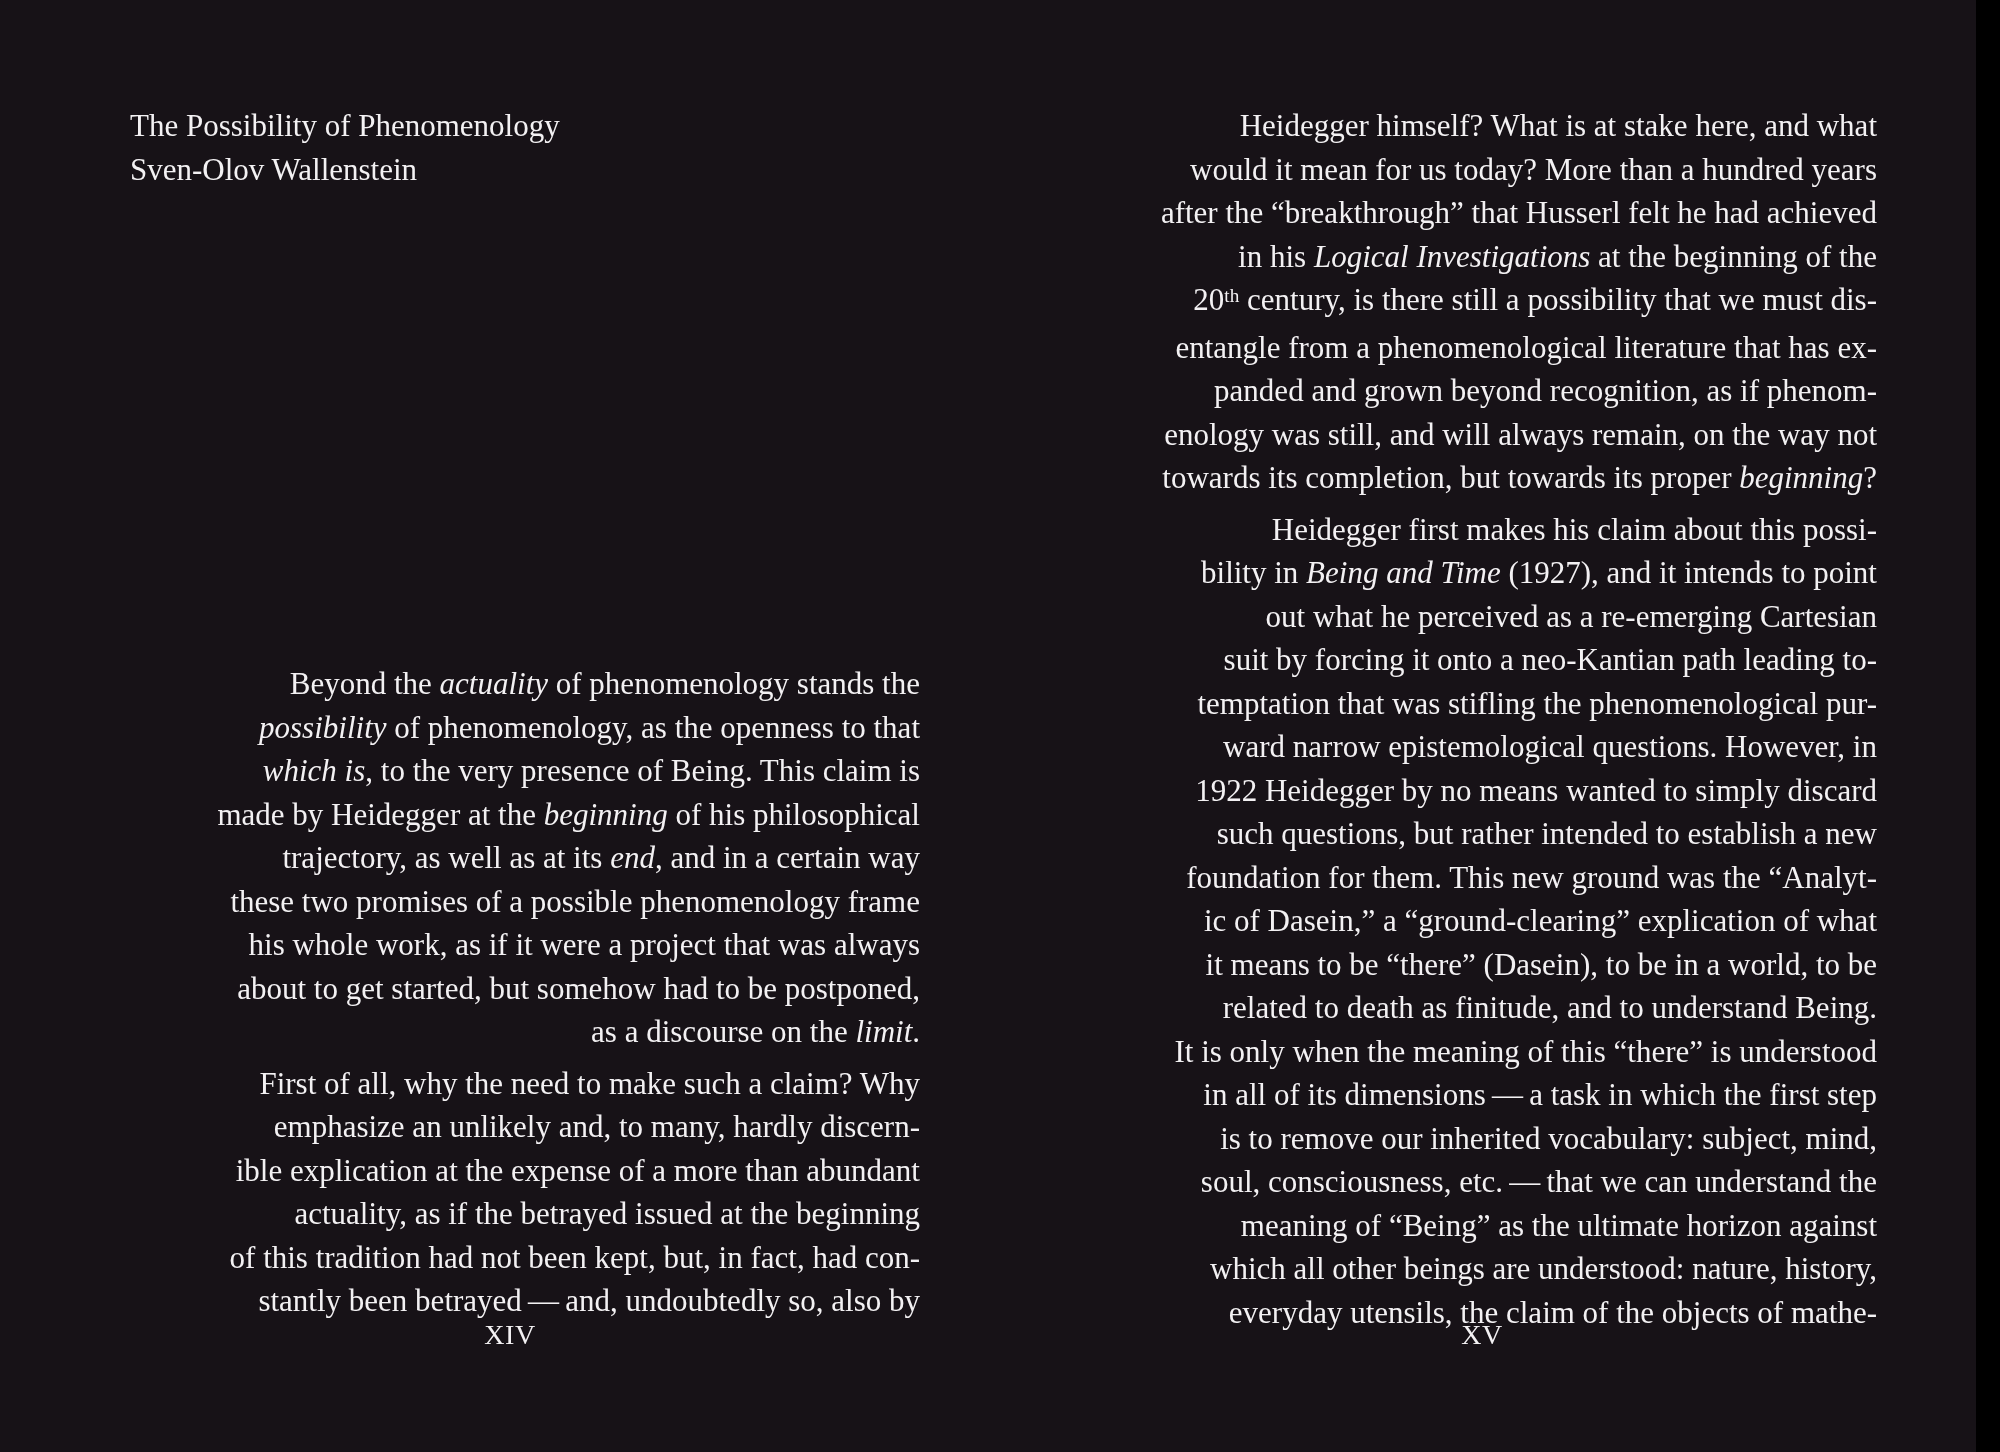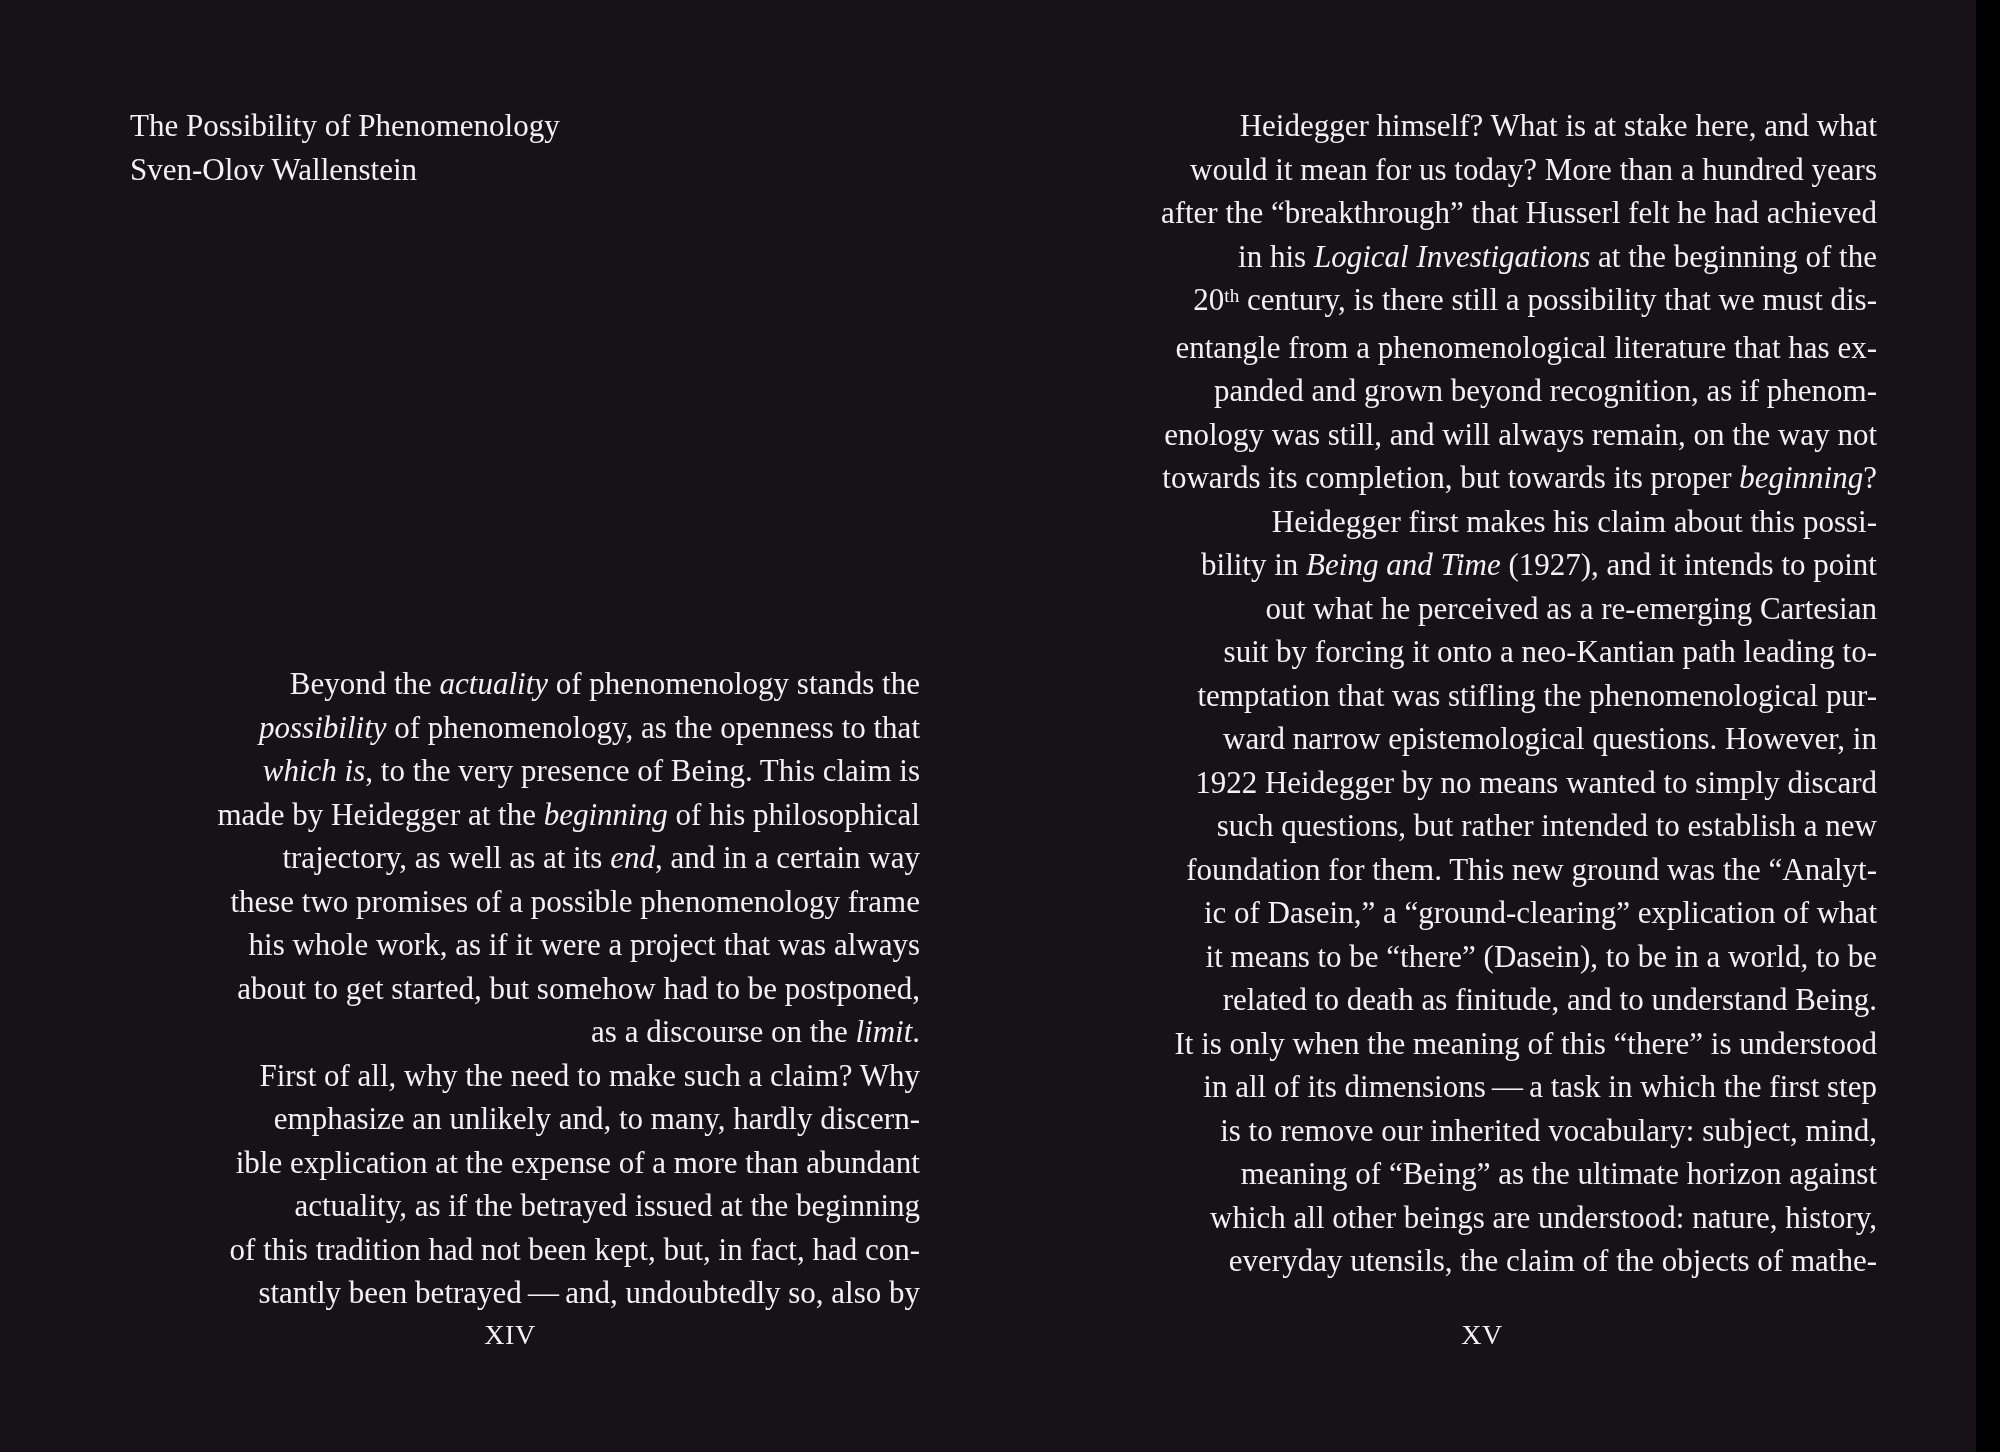--- a/index.html
+++ b/index.html
@@ -36,21 +36,21 @@
     text-align: right;
   }
   .body-left {
     left: 130px;
     top: 662px;
   }
   .body-right {
     left: 1087px;
     top: 104px;
   }
-  .line.indent { padding-left: 52px; }
+  .line.indent { padding-left: 52px; margin-top: 8px; }
   .it { font-style: italic; }
   .sup {
     font-size: 0.62em;
     position: relative;
     top: -0.42em;
   }
   .folio {
     position: absolute;
     width: 790px;
     top: 1320px;
@@ -110,20 +110,21 @@
       <div class="line"><span>ward narrow epistemological questions. However, in</span></div>
       <div class="line"><span>1922 Heidegger by no means wanted to simply discard</span></div>
       <div class="line"><span>such questions, but rather intended to establish a new</span></div>
       <div class="line"><span>foundation for them. This new ground was the “Analyt-</span></div>
       <div class="line"><span>ic of Dasein,” a “ground-clearing” explication of what</span></div>
       <div class="line"><span>it means to be “there” (Dasein), to be in a world, to be</span></div>
       <div class="line"><span>related to death as finitude, and to understand Being.</span></div>
       <div class="line"><span>It is only when the meaning of this “there” is understood</span></div>
       <div class="line"><span>in all of its dimensions — a task in which the first step</span></div>
       <div class="line"><span>is to remove our inherited vocabulary: subject, mind,</span></div>
+      <div class="line"><span>soul, consciousness, etc. — that we can understand the</span></div>
       <div class="line"><span>meaning of “Being” as the ultimate horizon against</span></div>
       <div class="line"><span>which all other beings are understood: nature, history,</span></div>
       <div class="line"><span>everyday utensils, the claim of the objects of mathe-</span></div>
     </div>
 
   <div class="folio folio-right">XV</div>
 
 </div>
 
 </body></html>

